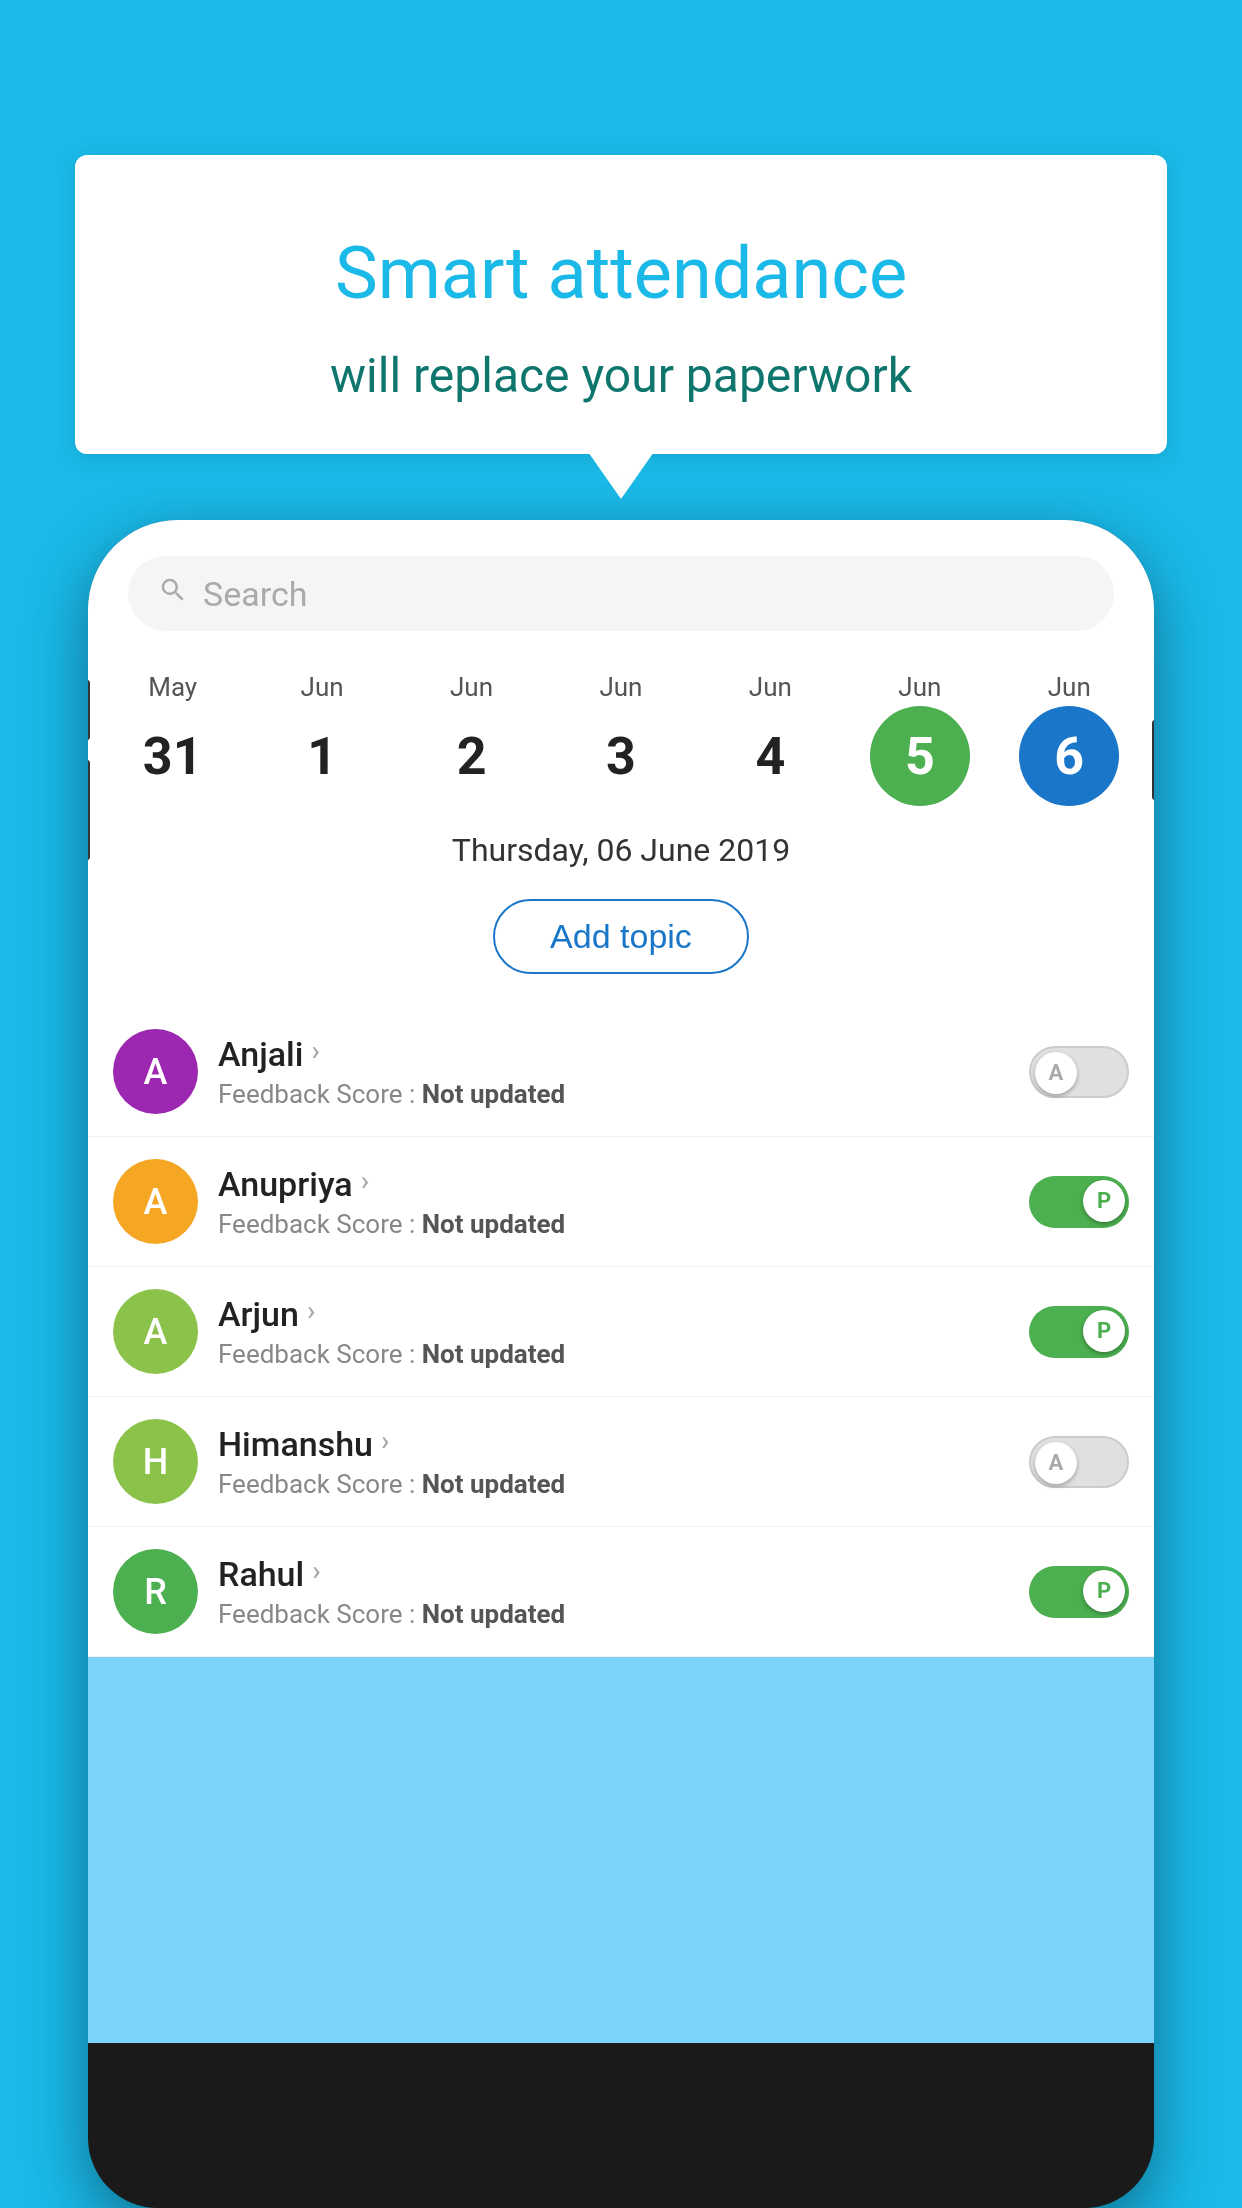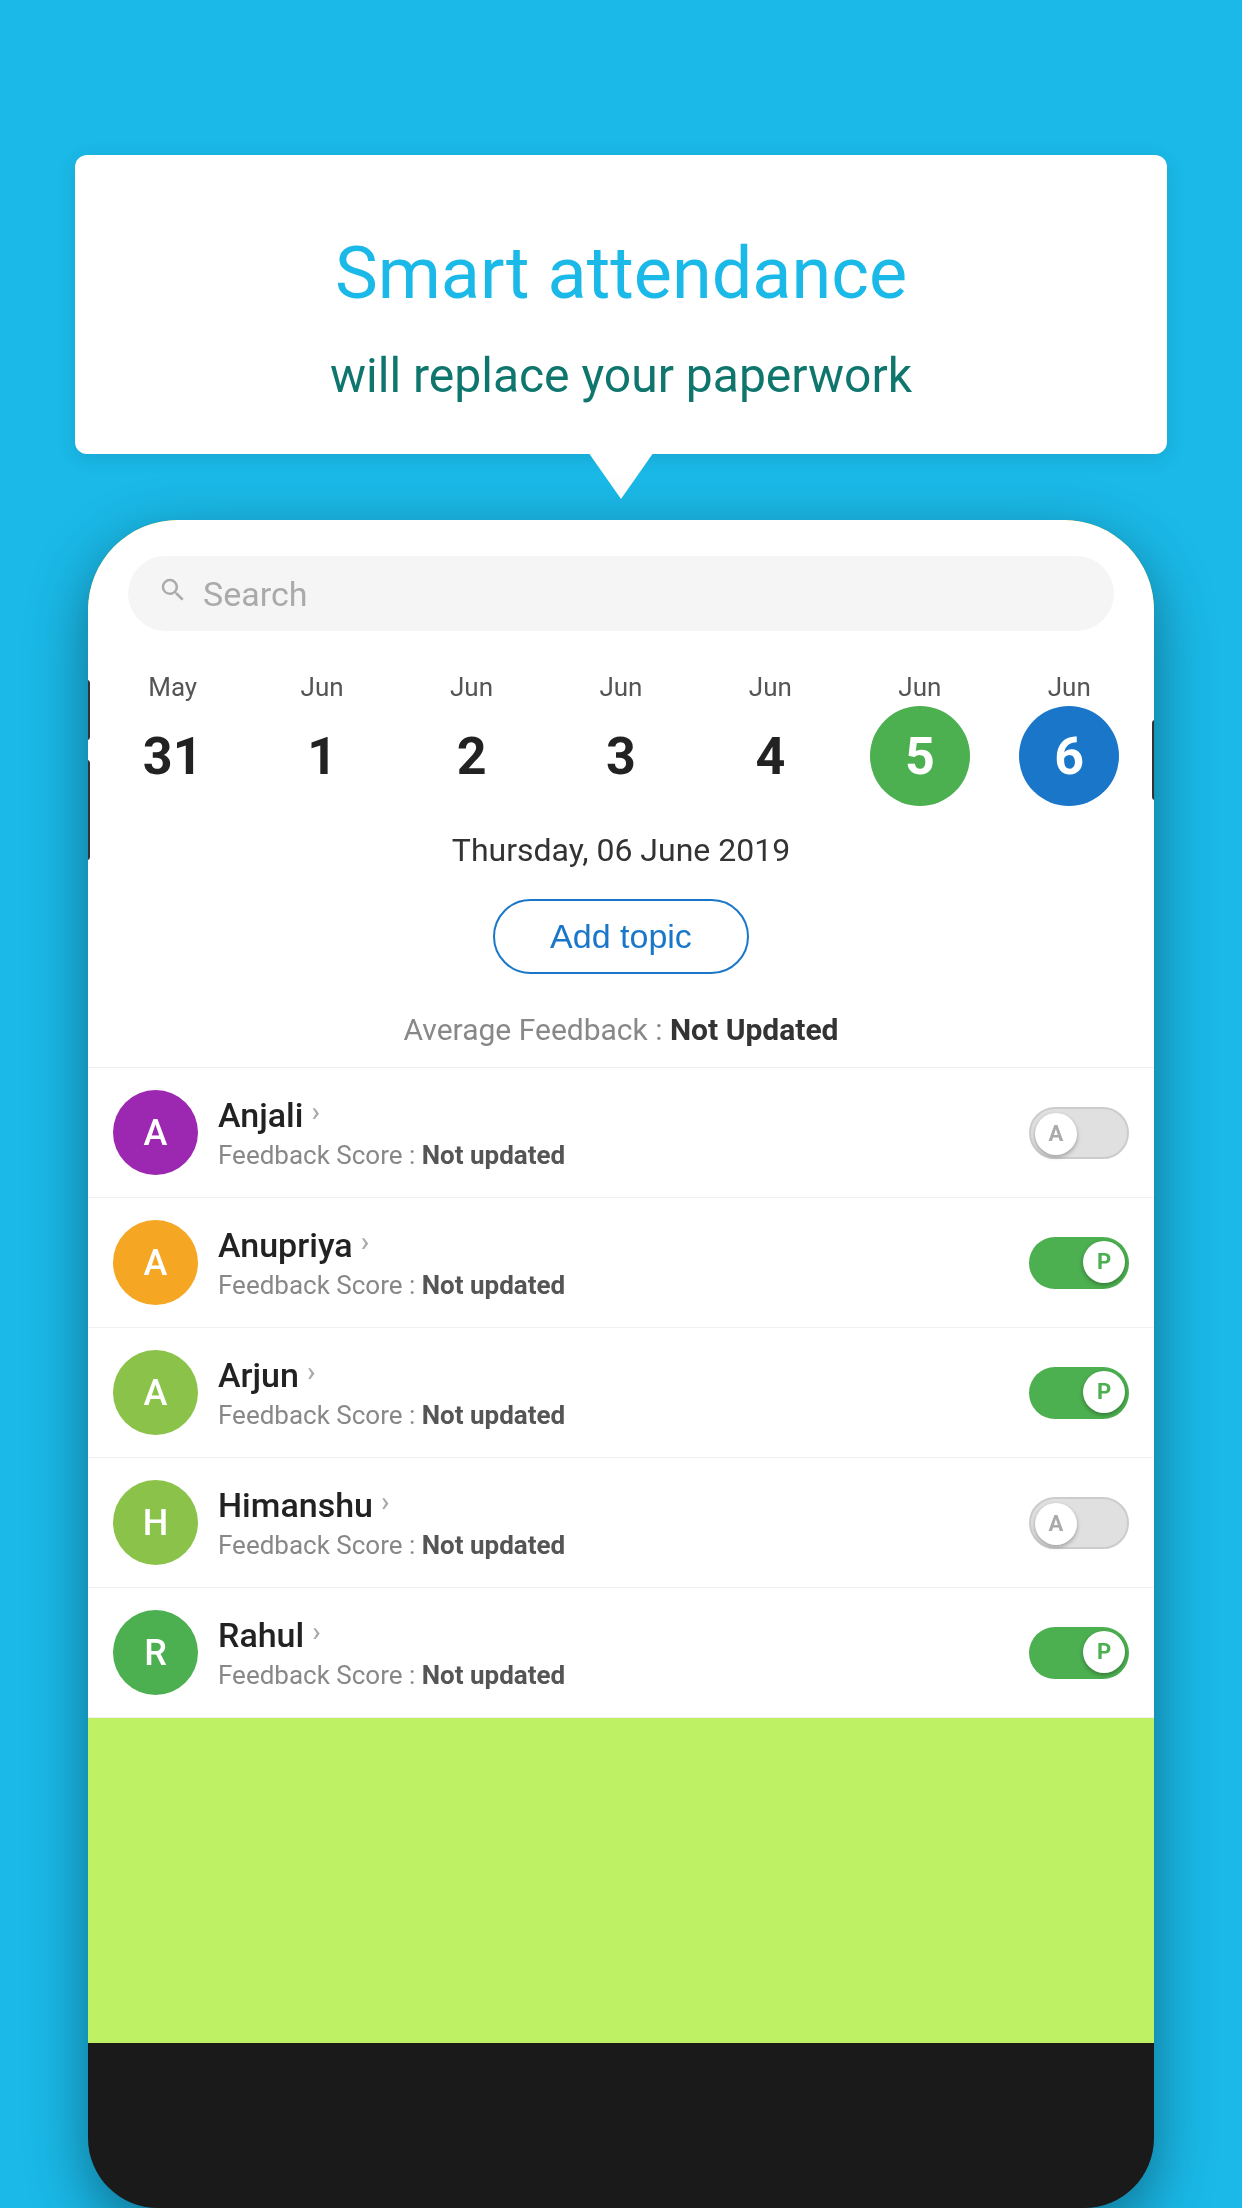--- a/index.html
+++ b/index.html
@@ -330,21 +330,21 @@
     }
 
     .toggle.on .toggle-knob {
       right: 4px;
       left: auto;
       color: #4caf50;
     }
 
     
     .phone-screen {
-      background: #bef264;
+      background: #7dd3fc;
       height: calc(100% - 165px);
       overflow: hidden;
     }
 
     
     .phone-top {
       background: #1976c8;
     }
 
     
@@ -436,23 +436,20 @@
           <div class="cal-date selected">6</div>
         </div>
       </div>
 
     <div class="date-info">Thursday, 06 June 2019</div>
 
     <div style="background:white; text-align:center; padding: 10px 0 15px;">
       <button class="add-topic-btn">Add topic</button>
     </div>
 
-    <div class="avg-feedback">
-      <span>Average Feedback : </span><strong>Not Updated</strong>
-    </div>
 
     <div class="student-list" id="student-list">
         <div class="student-item">
           <div class="avatar" style="background: rgb(156, 39, 176);">A</div>
           <div class="student-info">
             <div class="student-name">Anjali <span class="chevron">›</span></div>
             <div class="feedback-score">Feedback Score : <strong>Not updated</strong></div>
           </div>
           <div class="toggle off">
             <div class="toggle-knob">A</div>

